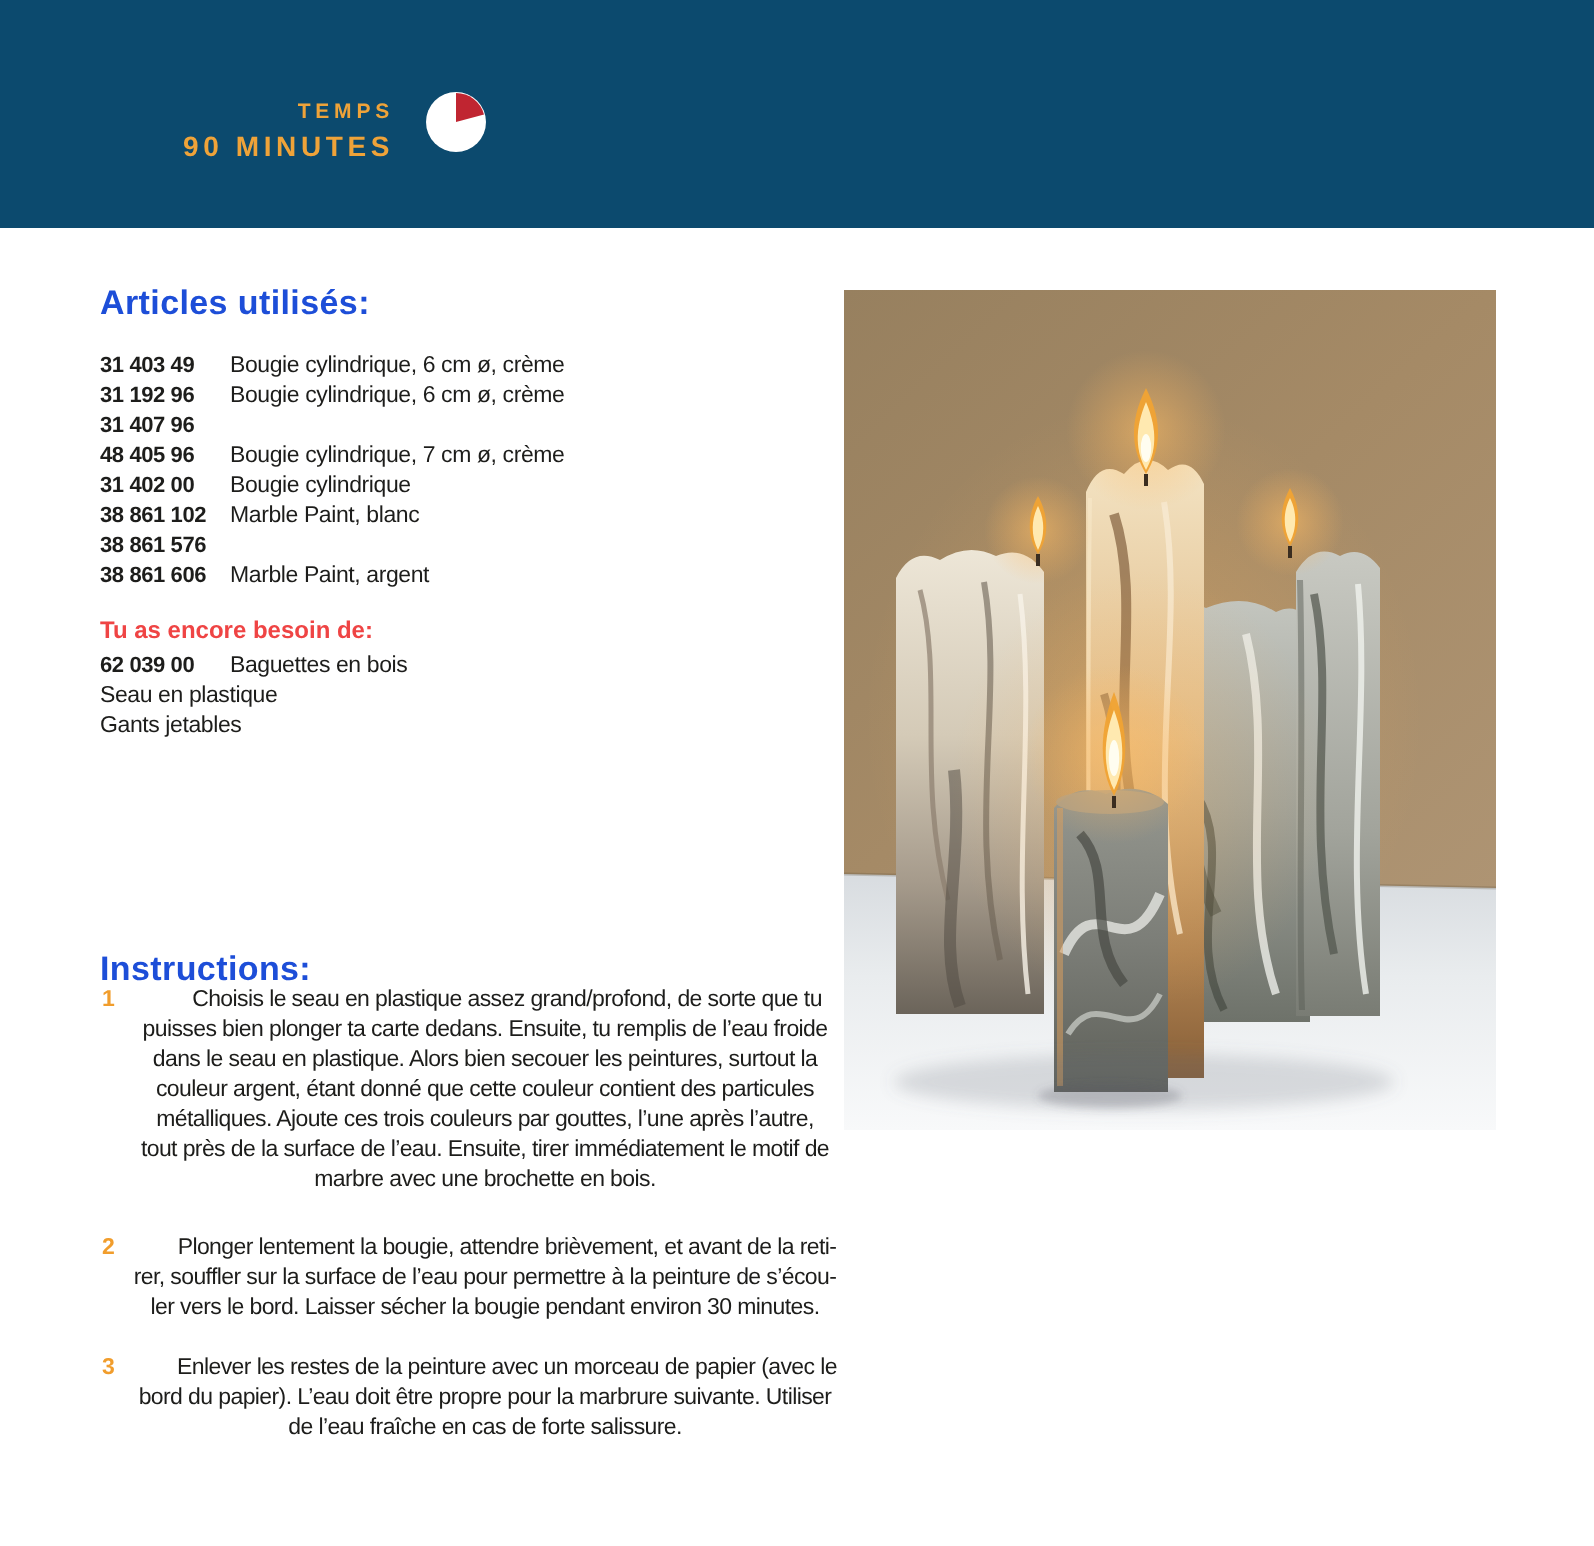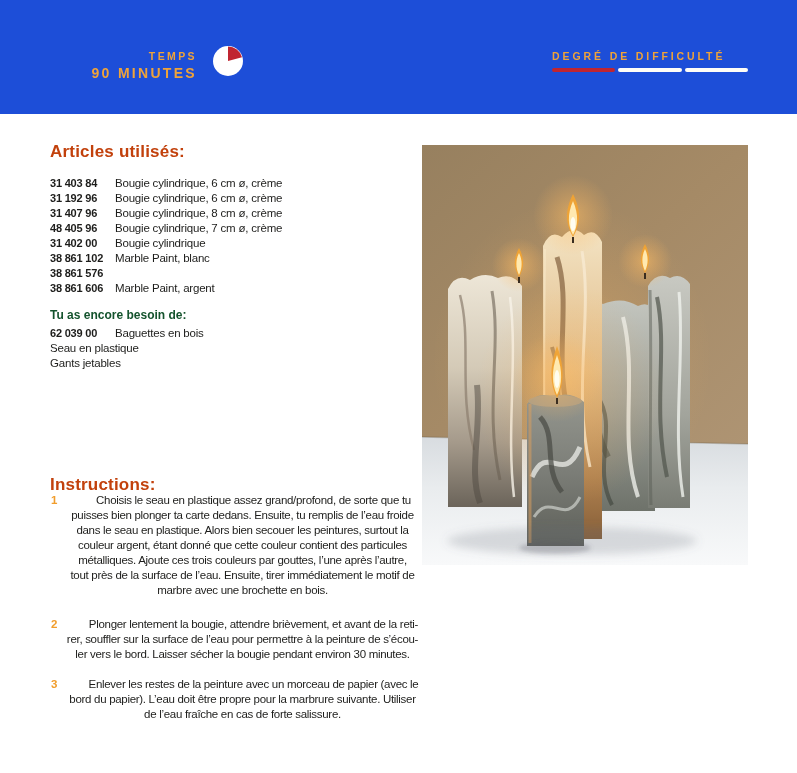--- a/index.html
+++ b/index.html
@@ -3,35 +3,35 @@
 <meta charset="utf-8">
 <style>
   html,body{margin:0;padding:0;}
   body{
     width:797px;height:773px;position:relative;overflow:hidden;
     background:#ffffff;
     font-family:"Liberation Sans", sans-serif;
     color:#1d1d1b;
   }
   
-  .header-band{position:absolute;left:0;top:0;width:797px;height:114px;background:#1d4ed8;}
+  .header-band{position:absolute;left:0;top:0;width:797px;height:114px;background:#0c4a6e;}
   .time-block{position:absolute;left:0;top:50px;width:197px;text-align:right;color:#efa339;}
   .time-label{font-size:10.5px;font-weight:bold;letter-spacing:2.4px;}
   .time-value{font-size:14px;font-weight:bold;letter-spacing:2.3px;margin-top:3px;}
   .clock-wrap{position:absolute;left:212px;top:45px;width:32px;height:32px;}
   .difficulty-block{position:absolute;left:552px;top:50px;width:196px;}
   .difficulty-label{font-size:10.5px;font-weight:bold;letter-spacing:2.9px;color:#efa339;white-space:nowrap;}
   .difficulty-bar{display:flex;gap:3px;margin-top:6px;}
   .difficulty-bar span{flex:1;height:4px;background:#fffdf6;border-radius:2px;}
   .difficulty-bar span.filled{background:#c02531;}
   
-  .section-title{position:absolute;left:50px;margin:0;font-size:17px;font-weight:800;color:#c2410c;letter-spacing:.2px;}
+  .section-title{position:absolute;left:50px;margin:0;font-size:17px;font-weight:800;color:#1d4ed8;letter-spacing:.2px;}
   #articles-title{top:142px;}
   #instructions-title{top:475px;}
-  .sub-title{position:absolute;left:50px;margin:0;font-size:12px;font-weight:800;color:#14532d;}
+  .sub-title{position:absolute;left:50px;margin:0;font-size:12px;font-weight:800;color:#ef4444;}
   #needed-title{top:308px;}
   .item-list{position:absolute;left:50px;width:380px;}
   #articles-list{top:176px;}
   #needed-list{top:326px;}
   .item-row{display:flex;height:15px;line-height:15px;font-size:11.5px;letter-spacing:-0.2px;}
   .item-code{width:65px;font-weight:bold;font-size:11px;letter-spacing:-0.2px;flex:none;}
   .item-name{flex:1;}
   .plain-row{height:15px;line-height:15px;font-size:11.5px;letter-spacing:-0.2px;}
   .step{position:absolute;left:50px;width:385px;}
   #step-1{top:493px;}
@@ -53,44 +53,35 @@
     <div class="time-value">90 MINUTES</div>
   </div>
 
   <div class="clock-wrap">
     <svg width="32" height="32" viewBox="0 0 32 32">
       <circle cx="16" cy="16" r="15" fill="#ffffff"></circle>
       <path d="M16,16 L16,1.5 A14.5,14.5 0 0 1 30,12.25 Z" fill="#c02531"></path>
     </svg>
   </div>
 
-  <div class="difficulty-block">
-    <div class="difficulty-label">DEGRÉ DE DIFFICULTÉ</div>
-    <div class="difficulty-bar">
-      <span class="filled"></span>
-      <span></span>
-      <span></span>
-    </div>
-  </div>
 </div>
 
 <h2 class="section-title" id="articles-title">Articles utilisés:</h2>
 
 <div class="item-list" id="articles-list">
   <div class="item-row">
-    <span class="item-code">31 403 84</span>
+    <span class="item-code">31 403 49</span>
     <span class="item-name">Bougie cylindrique, 6 cm ø, crème</span>
   </div>
   <div class="item-row">
     <span class="item-code">31 192 96</span>
     <span class="item-name">Bougie cylindrique, 6 cm ø, crème</span>
   </div>
   <div class="item-row">
     <span class="item-code">31 407 96</span>
-    <span class="item-name">Bougie cylindrique, 8 cm ø, crème</span>
   </div>
   <div class="item-row">
     <span class="item-code">48 405 96</span>
     <span class="item-name">Bougie cylindrique, 7 cm ø, crème</span>
   </div>
   <div class="item-row">
     <span class="item-code">31 402 00</span>
     <span class="item-name">Bougie cylindrique</span>
   </div>
   <div class="item-row">

